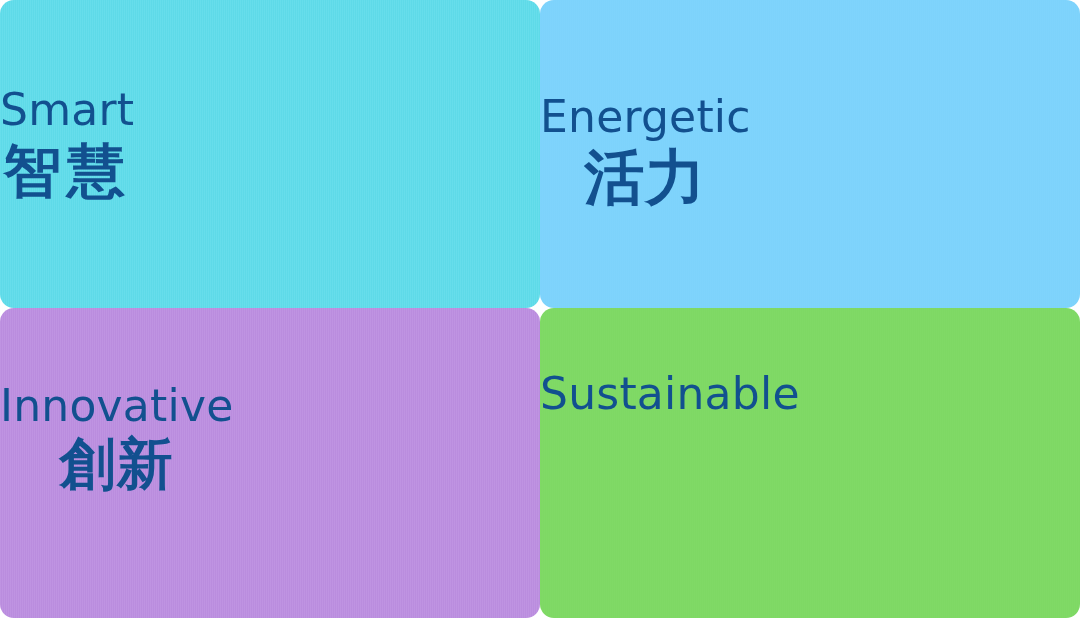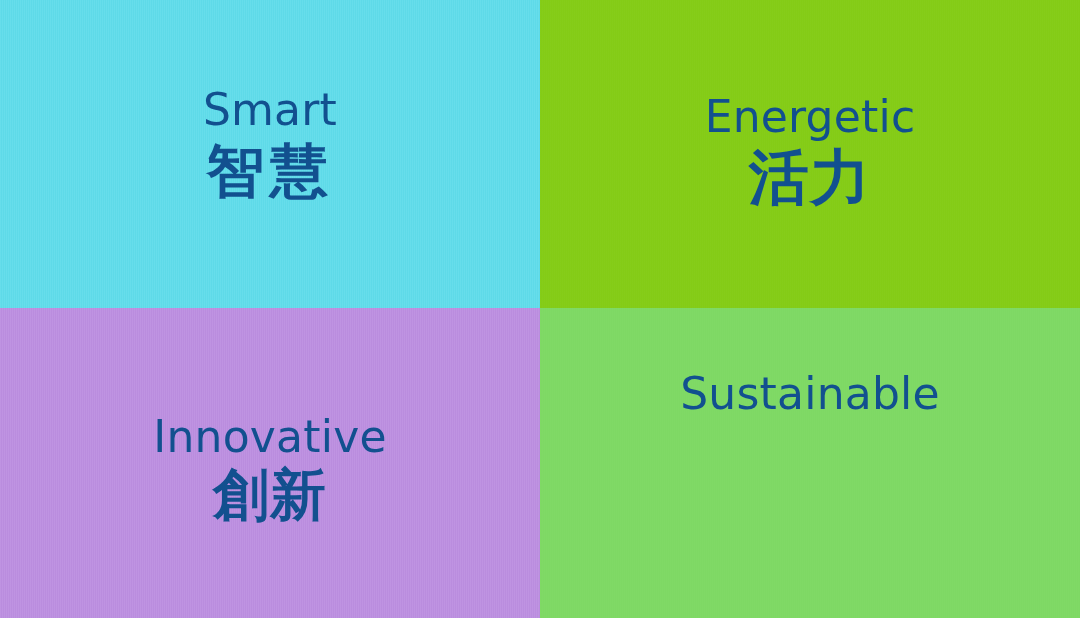--- a/index.html
+++ b/index.html
@@ -20,21 +20,21 @@
     inset: 0;
     display: grid;
     grid-template-columns: 540px 540px;
     grid-template-rows: 308px 310px;
   }
   .quad {
     position: relative;
     overflow: hidden;
     display: flex;
     align-items: flex-start;
-    justify-content: center;
+    border-radius: 14px;
   }
   
   .quad::after {
     content: "";
     position: absolute;
     inset: 0;
     pointer-events: none;
     background-image:
       repeating-linear-gradient(90deg,
         rgba(255,255,255,0.055) 0px,
@@ -66,42 +66,42 @@
 
   
   #q-smart       .textblock { margin-top: 88px; }
   #q-smart       .en { font-size: 44px; }
   #q-smart       .zh { font-size: 58px; margin-top: 10px; letter-spacing: 0.10em; }
 
   #q-energetic   .textblock { margin-top: 95px; }
   #q-energetic   .en { font-size: 44px; }
   #q-energetic   .zh { font-size: 60px; margin-top: 8px; letter-spacing: 0.02em; }
 
-  #q-innovative  .textblock { margin-top: 107px; }
+  #q-innovative  .textblock { margin-top: 76px; }
   #q-innovative  .en { font-size: 44px; }
   #q-innovative  .zh { font-size: 56px; margin-top: 8px; letter-spacing: 0.02em; }
 
   #q-sustainable .textblock { margin-top: 64px; }
   #q-sustainable .en { font-size: 44px; }
   #q-sustainable .zh { font-size: 76px; margin-top: 8px; letter-spacing: 0.02em; }
 </style>
 </head>
 <body>
 
 <div id="stage">
   <div class="grid">
 
     <div class="quad" id="q-smart" style="background-color: rgb(95, 220, 234); color: rgb(18, 80, 143);">
       <div class="textblock">
         <div class="en">Smart</div>
         <div class="zh">智慧</div>
       </div>
     </div>
 
-    <div class="quad flat" id="q-energetic" style="background-color: #84cc16; color: rgb(18, 80, 143);">
+    <div class="quad flat" id="q-energetic" style="background-color: #7dd3fc; color: rgb(18, 80, 143);">
       <div class="textblock">
         <div class="en">Energetic</div>
         <div class="zh">活力</div>
       </div>
     </div>
 
     <div class="quad" id="q-innovative" style="background-color: rgb(188, 142, 224); color: rgb(18, 80, 143);">
       <div class="textblock">
         <div class="en">Innovative</div>
         <div class="zh">創新</div>

